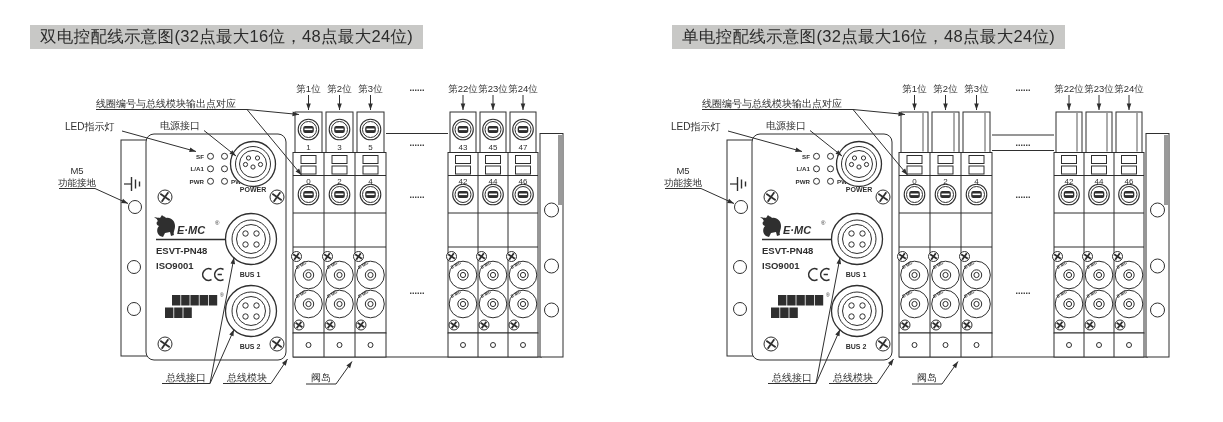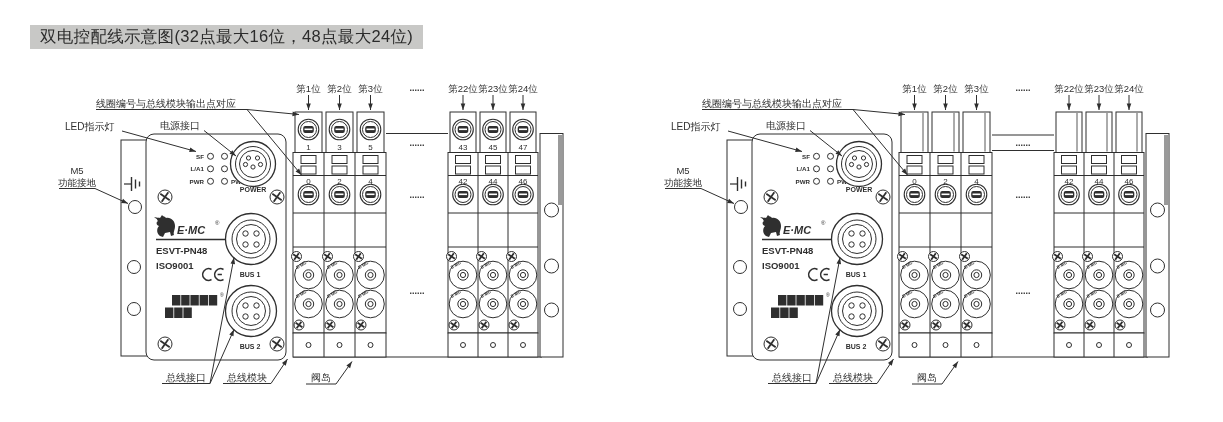--- a/index.html
+++ b/index.html
@@ -8,20 +8,21 @@
   .title-bar{position:absolute;top:25px;height:21px;line-height:21px;padding:1px 10px 2px 10px;
              background:#c8c8c6;color:#2b2b2b;font-size:16.5px;letter-spacing:.3px;white-space:nowrap;}
   svg{position:absolute;top:55px;left:0;}
   svg text{font-family:"Liberation Sans",sans-serif;fill:#2f2f2f;}
 </style>
 </head>
 <body>
 
 <div class="canvas">
   <div class="title-bar" style="left:30px">双电控配线示意图(32点最大16位，48点最大24位)</div>
+  <div class="title-bar" style="left:672px">单电控配线示意图(32点最大16位，48点最大24位)</div>
   <svg id="dg0" width="600" height="367" viewBox="0 55 600 367">
       <line x1="293" y1="357" x2="542" y2="357" stroke="#2f2f2f" stroke-width="1"></line>
       <line x1="386" y1="133.5" x2="448" y2="133.5" stroke="#2f2f2f" stroke-width="1"></line>
       <text x="417" y="145.5" font-size="9" text-anchor="middle" font-weight="bold">......</text>
       <text x="417" y="197.5" font-size="9" text-anchor="middle" font-weight="bold">......</text>
       <text x="417" y="294" font-size="9" text-anchor="middle" font-weight="bold">......</text>
       <g>
         <rect x="540" y="133.5" width="23" height="223.5" fill="#fff" stroke="#2f2f2f" stroke-width="1"></rect>
         <rect x="558" y="135" width="4.5" height="70" fill="#9a9a9a"></rect>
         <circle cx="551.5" cy="210" r="7" fill="#fff" stroke="#2f2f2f" stroke-width="1"></circle>

